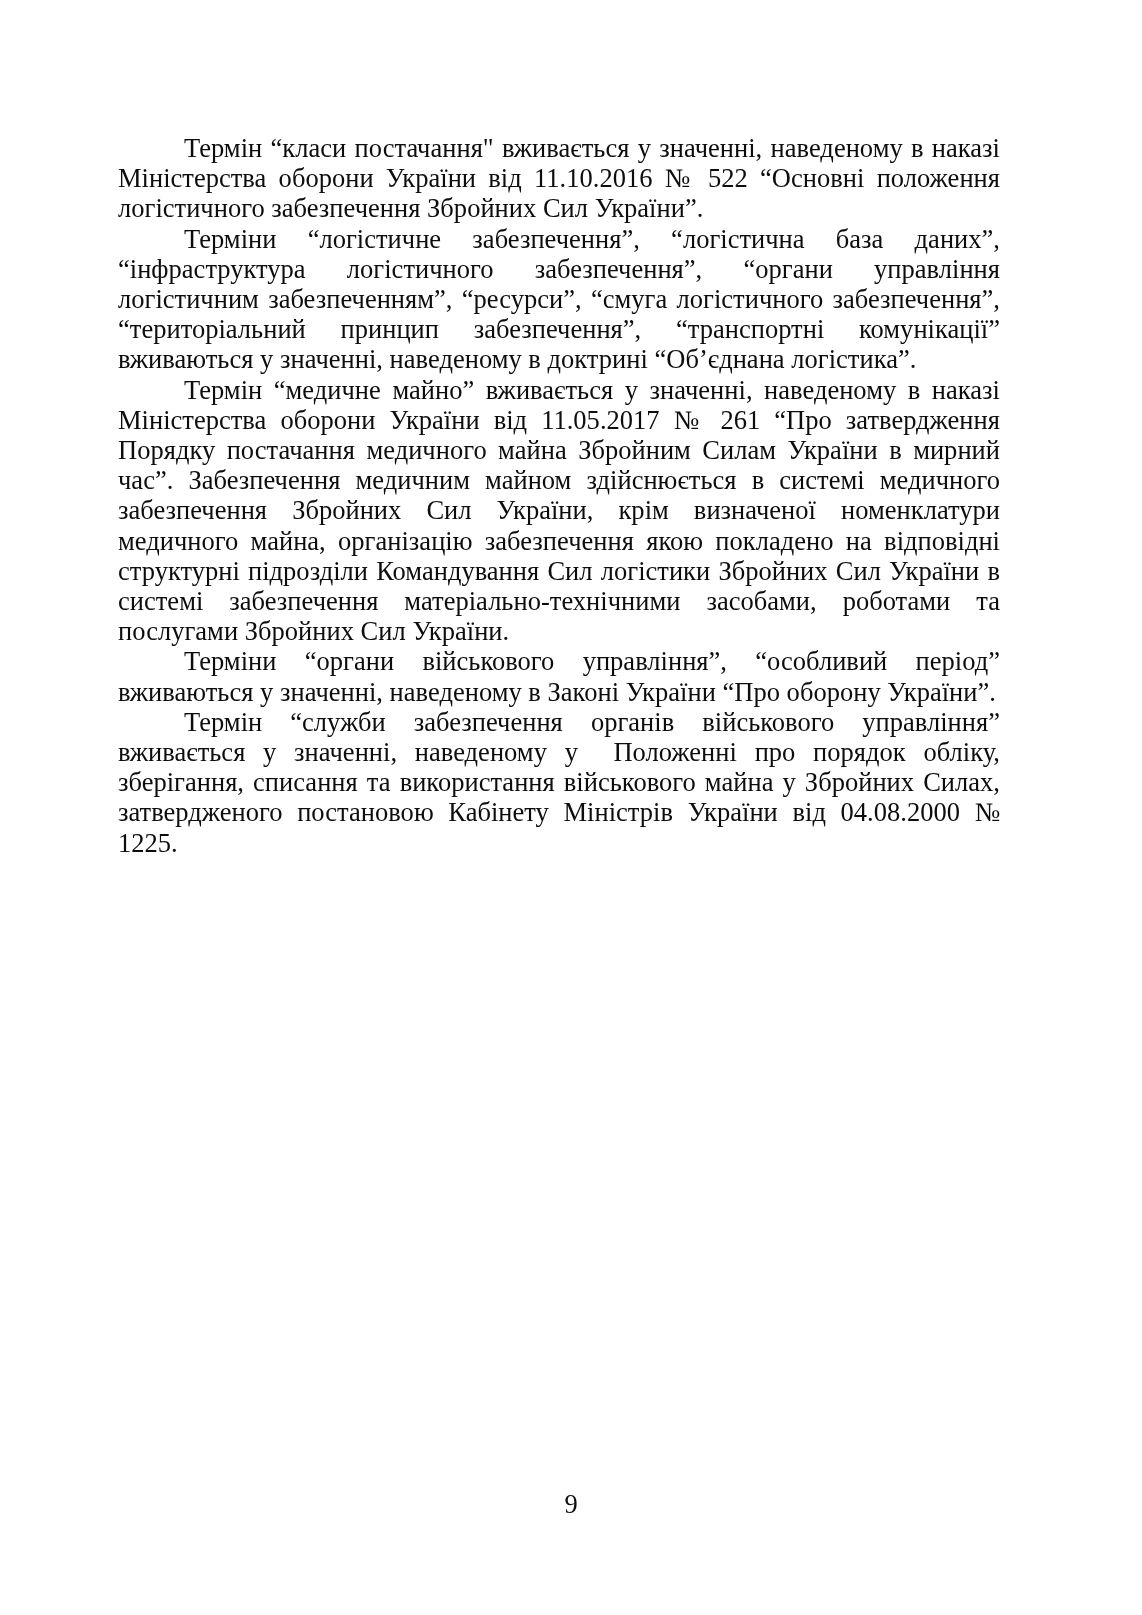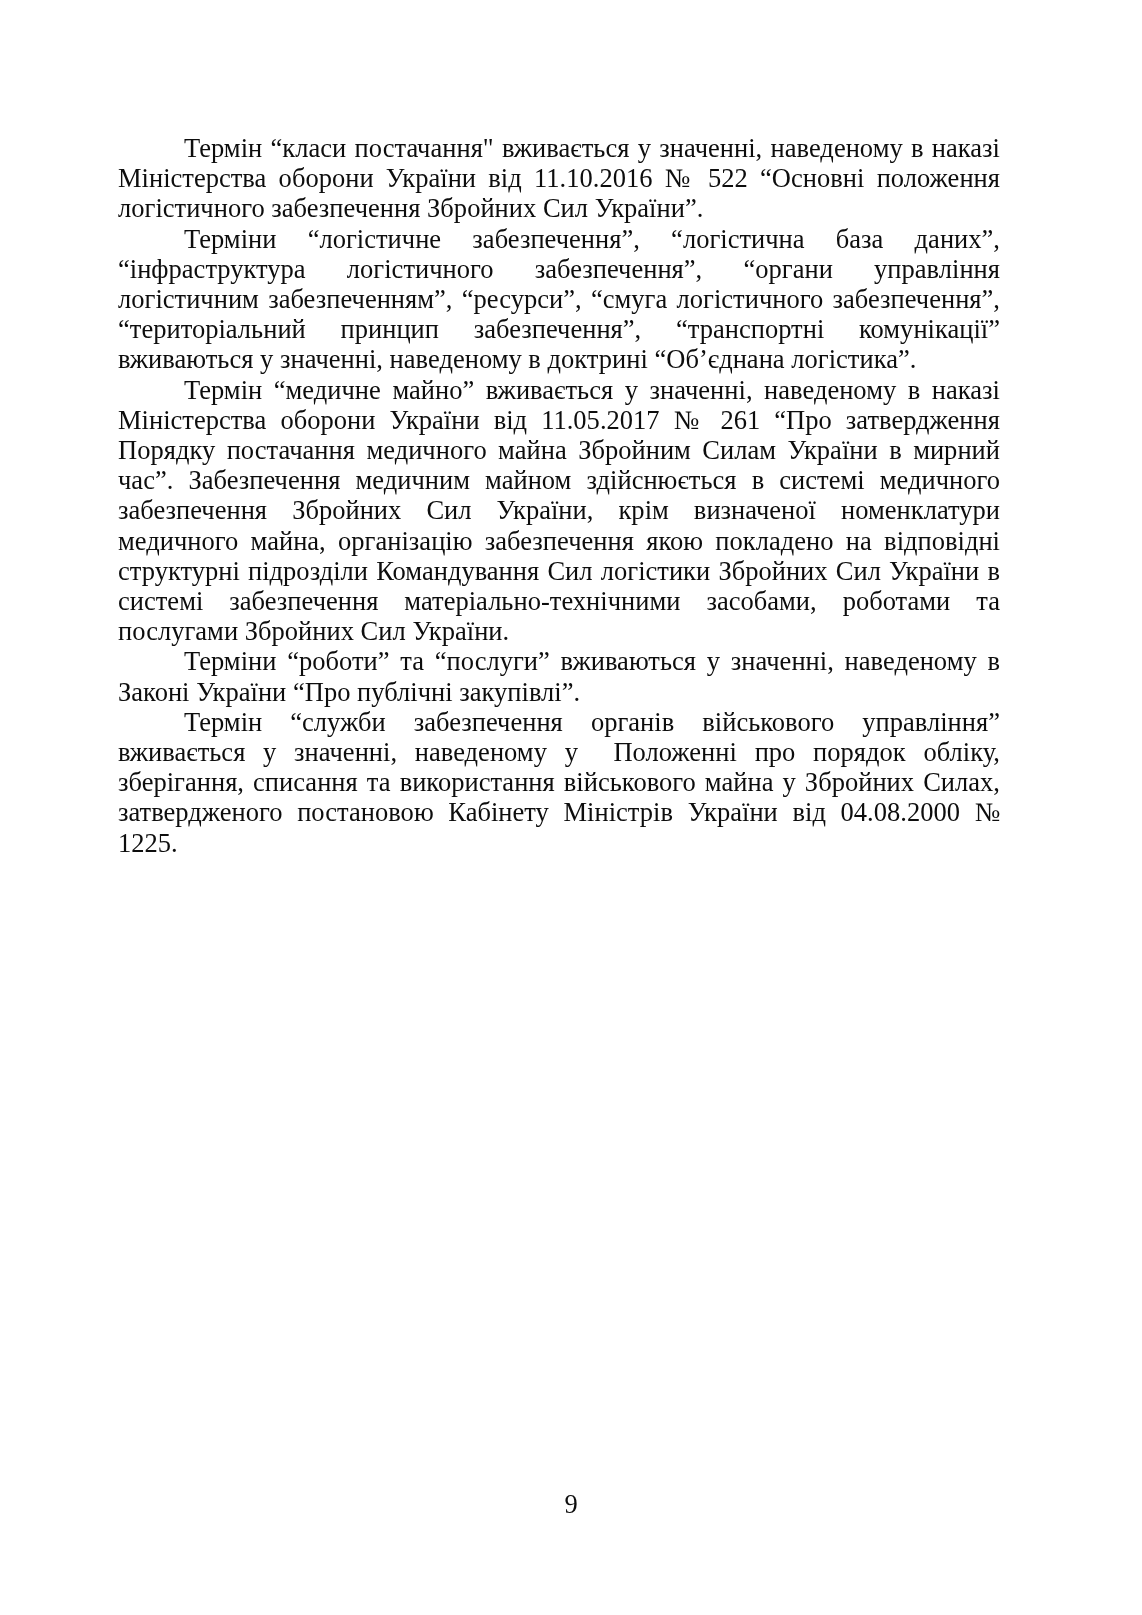--- a/index.html
+++ b/index.html
@@ -53,19 +53,19 @@
 </style>
 </head>
 <body>
 
 <div class="page">
 
   <div class="text-body">
     <p class="para">Термін “класи постачання" вживається у значенні, наведеному в наказі Міністерства оборони України від 11.10.2016 № 522 “Основні положення логістичного забезпечення Збройних Сил України”.</p>
     <p class="para">Терміни “логістичне забезпечення”, “логістична база даних”, “інфраструктура логістичного забезпечення”, “органи управління логістичним забезпеченням”, “ресурси”, “смуга логістичного забезпечення”, “територіальний принцип забезпечення”, “транспортні комунікації” вживаються у значенні, наведеному в доктрині “Об’єднана логістика”.</p>
     <p class="para">Термін “медичне майно” вживається у значенні, наведеному в наказі Міністерства оборони України від 11.05.2017 № 261 “Про затвердження Порядку постачання медичного майна Збройним Силам України в мирний час”. Забезпечення медичним майном здійснюється в системі медичного забезпечення Збройних Сил України, крім визначеної номенклатури медичного майна, організацію забезпечення якою покладено на відповідні структурні підрозділи Командування Сил логістики Збройних Сил України в системі забезпечення матеріально-технічними засобами, роботами та послугами Збройних Сил України.</p>
-    <p class="para">Терміни “роботи” та “послуги” вживаються у значенні, наведеному в Законі України “Про публічні закупівлі”.</p>
+    <p class="para">Терміни “органи військового управління”, “особливий період” вживаються у значенні, наведеному в Законі України “Про оборону України”.</p>
     <p class="para">Термін “служби забезпечення органів військового управління” вживається у значенні, наведеному у  Положенні про порядок обліку, зберігання, списання та використання військового майна у Збройних Силах, затвердженого постановою Кабінету Міністрів України від 04.08.2000 № 1225.</p>
   </div>
 
   <div class="page-number">9</div>
 
 </div>
 
 </body></html>

